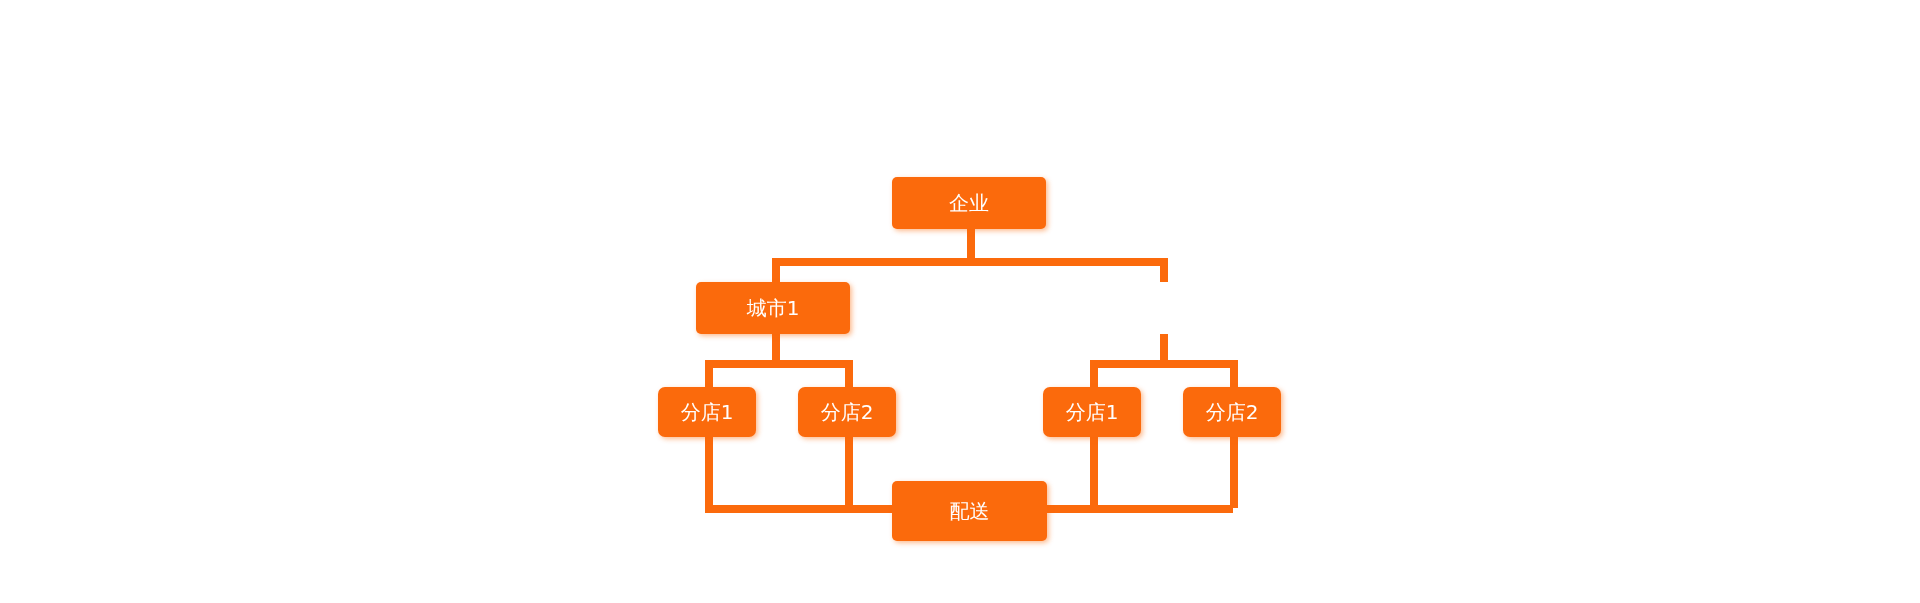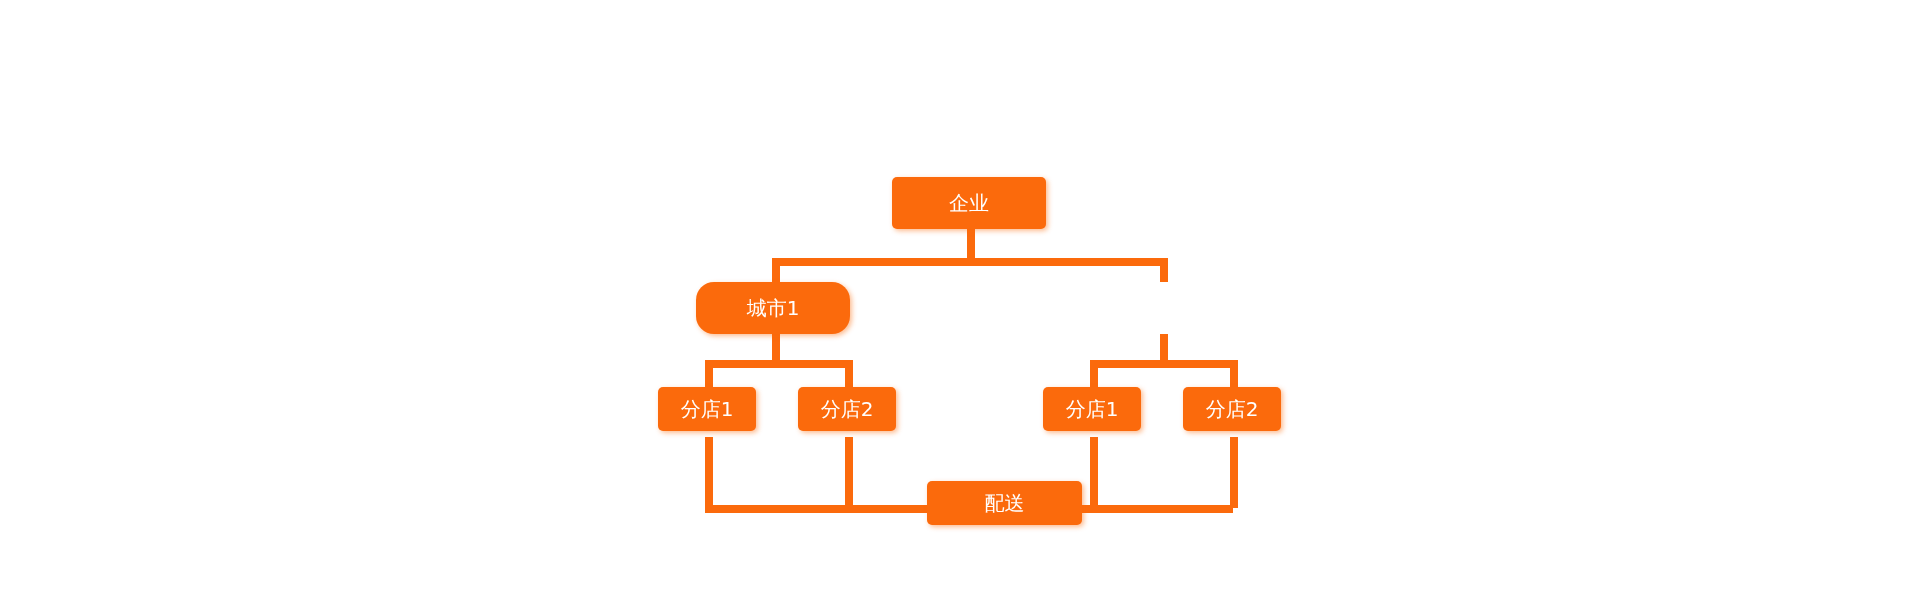--- a/index.html
+++ b/index.html
@@ -18,22 +18,22 @@
     color:var(--text-color);
     border-radius:5px;
     display:flex;align-items:center;justify-content:center;
     font-size:20px;line-height:1;
     box-shadow:2px 2px 5px rgba(251,106,12,0.45);
     z-index:2;
     cursor:default;
     user-select:none;
   }
   .node.large{width:154px;height:52px;}
-  .node.small{width:98px;height:44px;}
-  .node.delivery{width:155px;height:44px;margin-left:35px;}
+  .node.small{width:98px;height:50px;border-radius:7px;}
+  .node.delivery{width:155px;height:60px;}
   .edge{position:absolute;background:var(--line-color);z-index:1;}
   .edge.h{height:3px;}
   .edge.v{width:3px;}
 </style>
 </head>
 <body>
 
 <div class="canvas">
 
   <div class="edge v" style="left:959px;top:221px;height:32px;"></div>
@@ -54,21 +54,21 @@
   <div class="edge v" style="left:697px;top:429px;height:71px;"></div>
   <div class="edge v" style="left:837px;top:429px;height:71px;"></div>
   <div class="edge v" style="left:1082px;top:429px;height:71px;"></div>
   <div class="edge v" style="left:1222px;top:429px;height:71px;"></div>
   <div class="edge h" style="left:697px;top:497px;width:528px;"></div>
 
   <div class="node large" style="left:884px;top:169px;">
     <span>企业</span>
   </div>
 
-  <div class="node large" style="left:688px;top:274px;border-radius:18px;">
+  <div class="node large" style="left:688px;top:274px;">
     <span>城市1</span>
   </div>
 
 
   <div class="node small" style="left:650px;top:379px;">
     <span>分店1</span>
   </div>
 
   <div class="node small" style="left:790px;top:379px;">
     <span>分店2</span>

